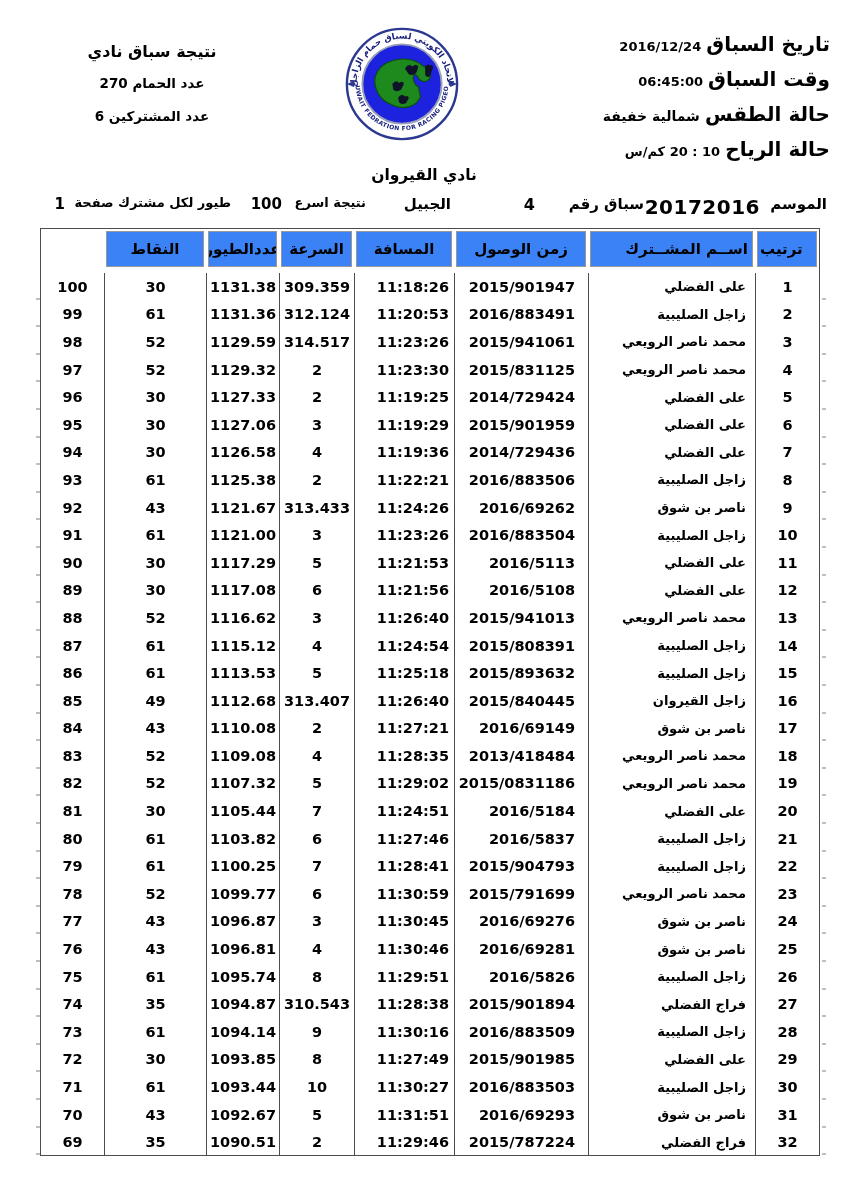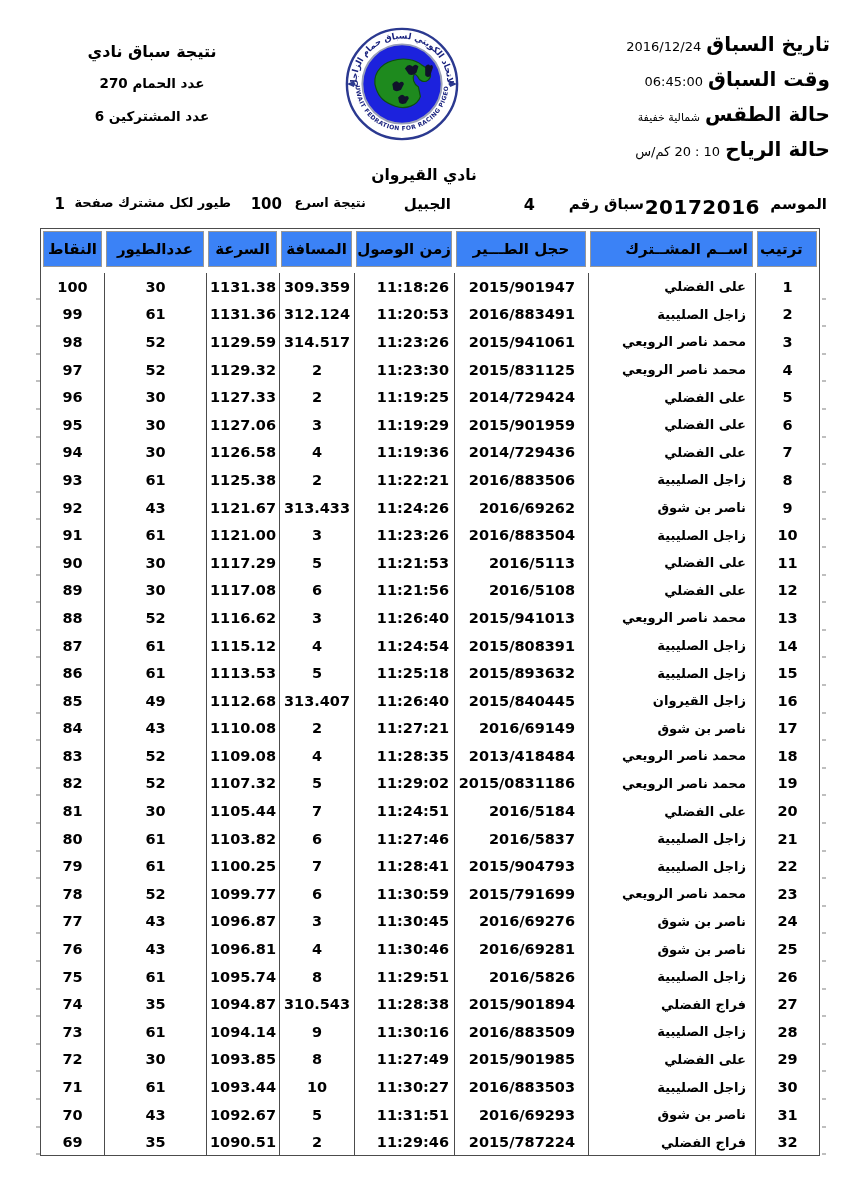--- a/index.html
+++ b/index.html
@@ -10,22 +10,22 @@
     font-family:"DejaVu Sans", sans-serif; direction:rtl; overflow:hidden;
   }
   
   .summary { position:absolute; top:42px; left:52px; width:200px; text-align:center; }
   .summary .t { font-size:16px; font-weight:bold; margin-bottom:14px; }
   .summary .l { font-size:13.5px; font-weight:bold; margin-bottom:17px; }
   
   .race-info { position:absolute; top:32px; right:18px; width:210px; text-align:right; }
   .race-info .row { margin-bottom:11px; white-space:nowrap; }
   .race-info .lbl { font-size:20px; font-weight:bold; }
-  .race-info .val { font-size:13px; font-weight:normal; }
-  .race-info .val.small { font-size:11px; }
+  .race-info .val { font-size:13px; font-weight:bold; }
+  .race-info .val.small { font-size:14px; }
   
   .logo { position:absolute; top:26px; left:344px; width:116px; height:116px; }
   
   .club-title { position:absolute; top:166px; left:0; width:100%; text-align:center;
                 font-size:15.5px; font-weight:bold; }
   
   .season { position:absolute; top:195px; left:0; width:100%; height:28px; font-weight:bold; }
   .season span { position:absolute; top:0; white-space:nowrap; }
   .s-season   { right:21px;  font-size:15px; }
   .s-seasonv  { right:88px;  font-size:20px; letter-spacing:0.5px; }
@@ -129,21 +129,20 @@
     <span class="s-result">نتيجة اسرع</span>
     <span class="s-count">100</span>
     <span class="s-per">طيور لكل مشترك صفحة</span>
     <span class="s-page">1</span>
   </div>
 
   <div class="rtable">
     <div class="grid-row thead">
       <div class="th h-rank">ترتيب</div>
       <div class="th h-name">اســم المشــترك</div>
-      <div class="th">حجل الطـــير</div>
       <div class="th">زمن الوصول</div>
       <div class="th">المسافة</div>
       <div class="th">السرعة</div>
       <div class="th">عددالطيور</div>
       <div class="th">النقاط</div>
     </div>
     <div class="tbody">
   <div class="grid-row tr">
     <div class="td c-rank">1</div>
     <div class="td c-name">على الفضلي</div>

